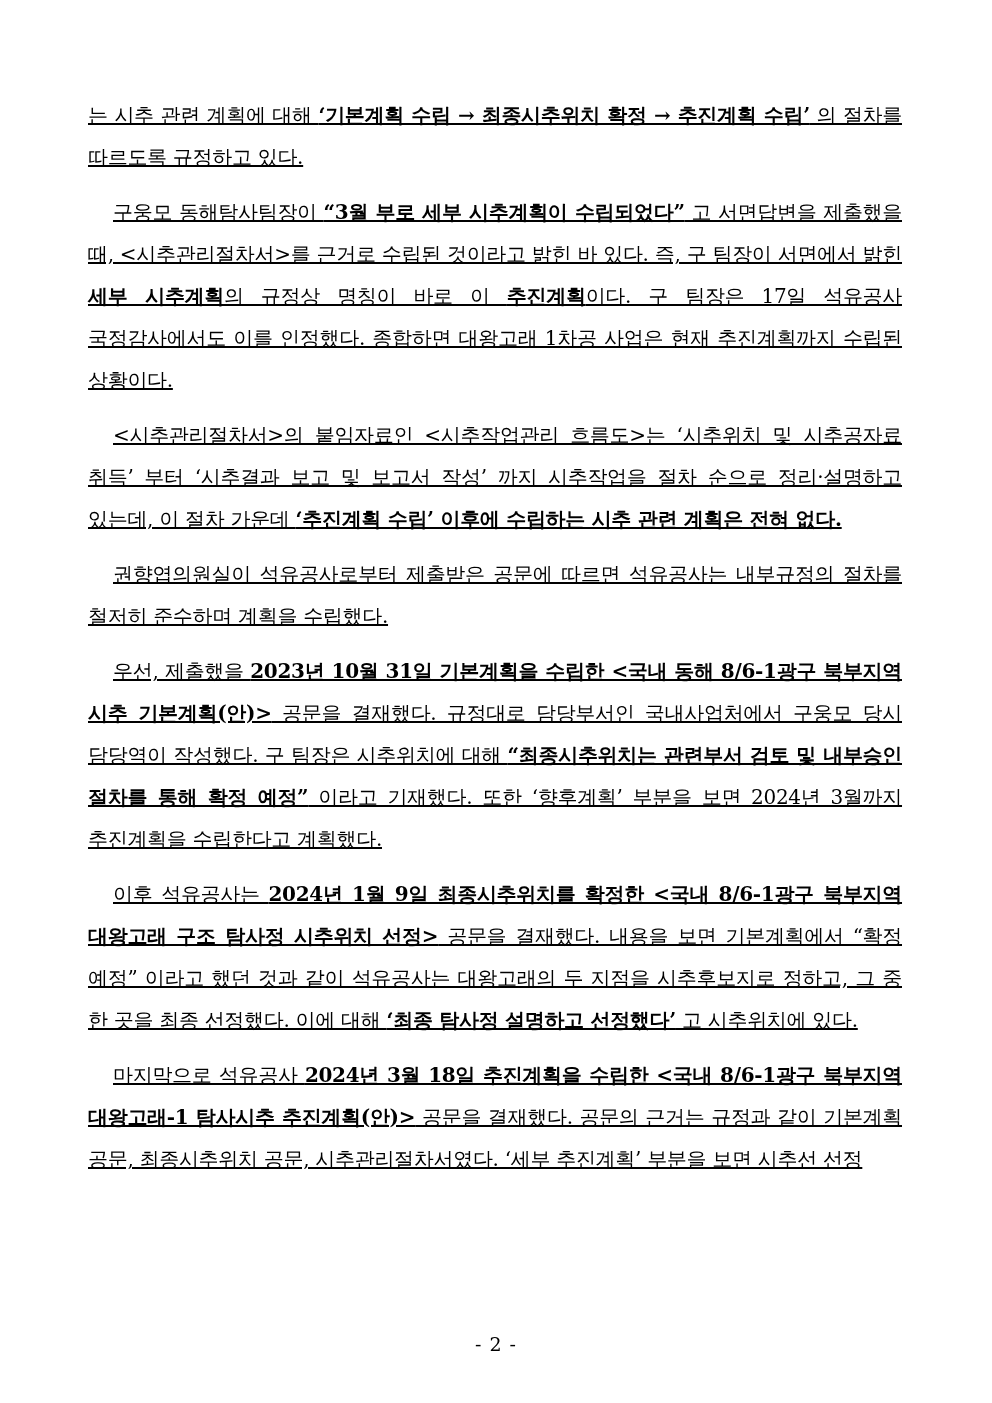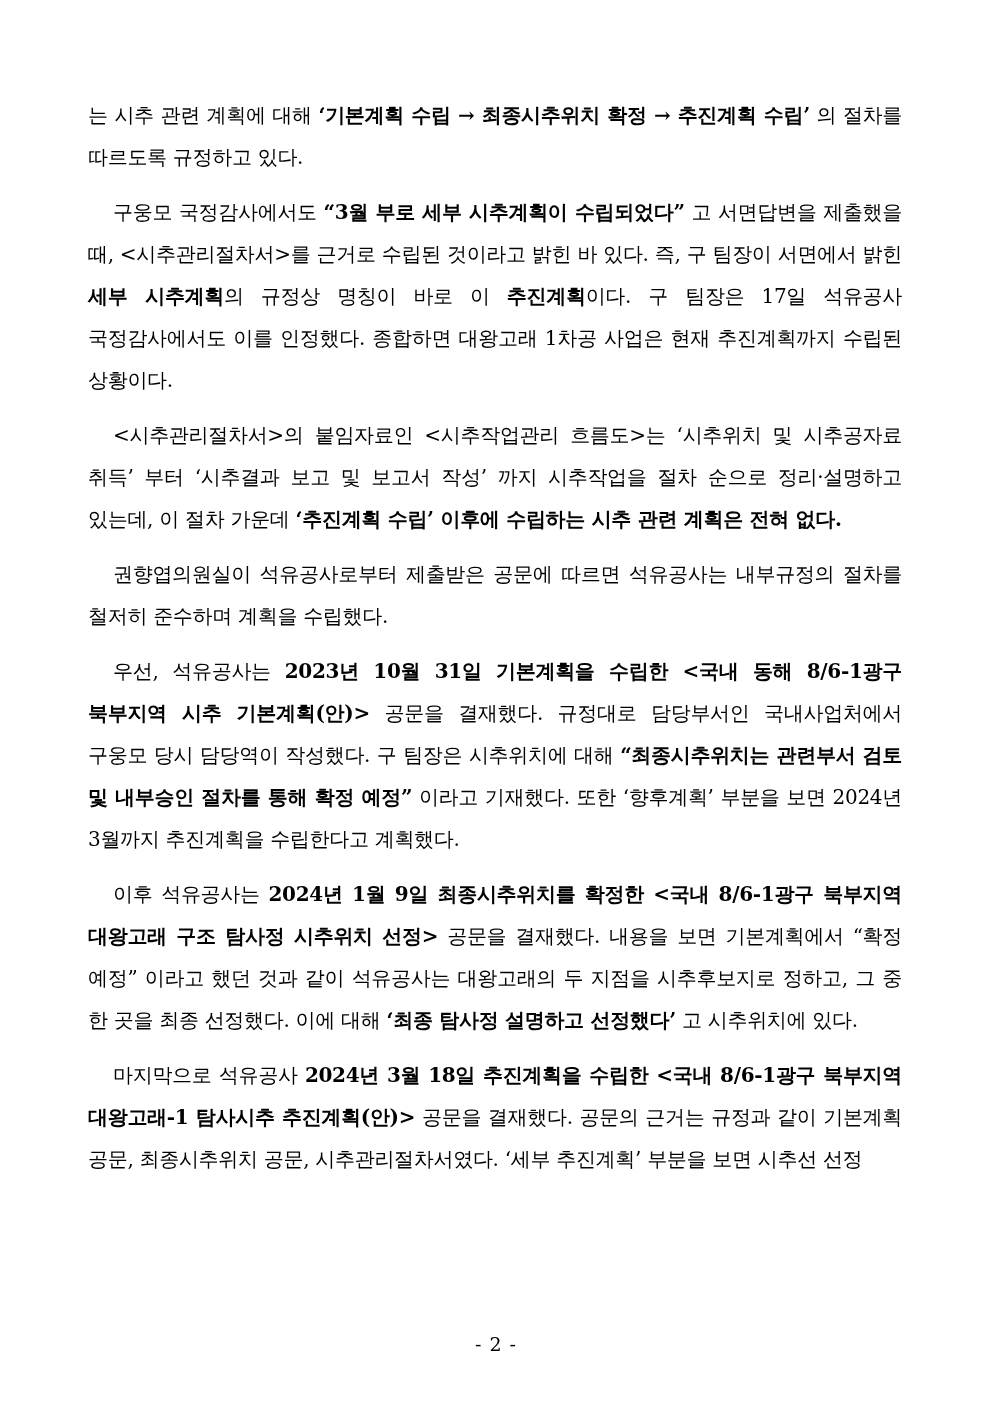--- a/index.html
+++ b/index.html
@@ -26,20 +26,21 @@
     right: 86px;
     top: 94px;
   }
   .para {
     margin: 0 4px 13px 0;
     font-size: 20px;
     line-height: 42px;
     text-align: justify;
     word-break: keep-all;
     letter-spacing: -0.3px;
+    text-decoration: underline;
   }
   .para.indent {
     text-indent: 25px;
   }
   .para b {
     font-weight: 700;
   }
   .para:last-child {
     margin-bottom: 0;
   }
@@ -53,21 +54,21 @@
     line-height: 28px;
     letter-spacing: 1px;
   }
 </style>
 </head>
 <body>
 
 <div class="page">
   <div class="content">
       <p class="para"><span>는 시추 관련 계획에 대해  </span><b>‘기본계획 수립 → 최종시추위치 확정 → 추진계획 수립’</b><span> 의 절차를 따르도록 규정하고 있다.</span></p>
-      <p class="para indent"><span>구웅모 국정감사에서도  </span><b>“3월 부로 세부 시추계획이 수립되었다”</b><span> 고 서면답변을 제출했을 때, &lt;시추관리절차서&gt;를 근거로 수립된 것이라고 밝힌 바 있다. 즉, 구 팀장이 서면에서 밝힌 </span><b>세부 시추계획</b><span>의 규정상 명칭이 바로 이 </span><b>추진계획</b><span>이다. 구 팀장은 17일 석유공사 국정감사에서도 이를 인정했다. 종합하면 대왕고래 1차공 사업은 현재 추진계획까지 수립된 상황이다.</span></p>
+      <p class="para indent"><span>구웅모 동해탐사팀장이  </span><b>“3월 부로 세부 시추계획이 수립되었다”</b><span> 고 서면답변을 제출했을 때, &lt;시추관리절차서&gt;를 근거로 수립된 것이라고 밝힌 바 있다. 즉, 구 팀장이 서면에서 밝힌 </span><b>세부 시추계획</b><span>의 규정상 명칭이 바로 이 </span><b>추진계획</b><span>이다. 구 팀장은 17일 석유공사 국정감사에서도 이를 인정했다. 종합하면 대왕고래 1차공 사업은 현재 추진계획까지 수립된 상황이다.</span></p>
       <p class="para indent"><span>&lt;시추관리절차서&gt;의 붙임자료인 &lt;시추작업관리 흐름도&gt;는  ‘시추위치 및 시추공자료 취득’ 부터  ‘시추결과 보고 및 보고서 작성’ 까지 시추작업을 절차 순으로 정리·설명하고 있는데, 이 절차 가운데  </span><b>‘추진계획 수립’  이후에 수립하는 시추 관련 계획은 전혀 없다.</b></p>
       <p class="para indent"><span>권향엽의원실이 석유공사로부터 제출받은 공문에 따르면 석유공사는 내부규정의 절차를 철저히 준수하며 계획을 수립했다.</span></p>
-      <p class="para indent"><span>우선, 석유공사는 </span><b>2023년 10월 31일 기본계획을 수립한 &lt;국내 동해 8/6-1광구 북부지역 시추 기본계획(안)&gt;</b><span> 공문을 결재했다. 규정대로 담당부서인 국내사업처에서 구웅모 당시 담당역이 작성했다. 구 팀장은 시추위치에 대해  </span><b>“최종시추위치는 관련부서 검토 및 내부승인 절차를 통해 확정 예정”</b><span> 이라고 기재했다. 또한  ‘향후계획’  부분을 보면 2024년 3월까지 추진계획을 수립한다고 계획했다.</span></p>
+      <p class="para indent"><span>우선, 제출했을 </span><b>2023년 10월 31일 기본계획을 수립한 &lt;국내 동해 8/6-1광구 북부지역 시추 기본계획(안)&gt;</b><span> 공문을 결재했다. 규정대로 담당부서인 국내사업처에서 구웅모 당시 담당역이 작성했다. 구 팀장은 시추위치에 대해  </span><b>“최종시추위치는 관련부서 검토 및 내부승인 절차를 통해 확정 예정”</b><span> 이라고 기재했다. 또한  ‘향후계획’  부분을 보면 2024년 3월까지 추진계획을 수립한다고 계획했다.</span></p>
       <p class="para indent"><span>이후 석유공사는 </span><b>2024년 1월 9일 최종시추위치를 확정한 &lt;국내 8/6-1광구 북부지역 대왕고래 구조 탐사정 시추위치 선정&gt;</b><span> 공문을 결재했다. 내용을 보면 기본계획에서  “확정 예정” 이라고 했던 것과 같이 석유공사는 대왕고래의 두 지점을 시추후보지로 정하고, 그 중 한 곳을 최종 선정했다. 이에 대해 </span><b>‘최종 탐사정 설명하고 선정했다’</b><span> 고 시추위치에 있다.</span></p>
       <p class="para indent"><span>마지막으로 석유공사 </span><b>2024년 3월 18일 추진계획을 수립한 &lt;국내 8/6-1광구 북부지역 대왕고래-1 탐사시추 추진계획(안)&gt;</b><span> 공문을 결재했다. 공문의 근거는 규정과 같이 기본계획 공문, 최종시추위치 공문, 시추관리절차서였다.  ‘세부 추진계획’  부분을 보면 시추선 선정</span></p>
     </div>
   <div class="footer">- 2 -</div>
 </div>
 
 </body></html>

